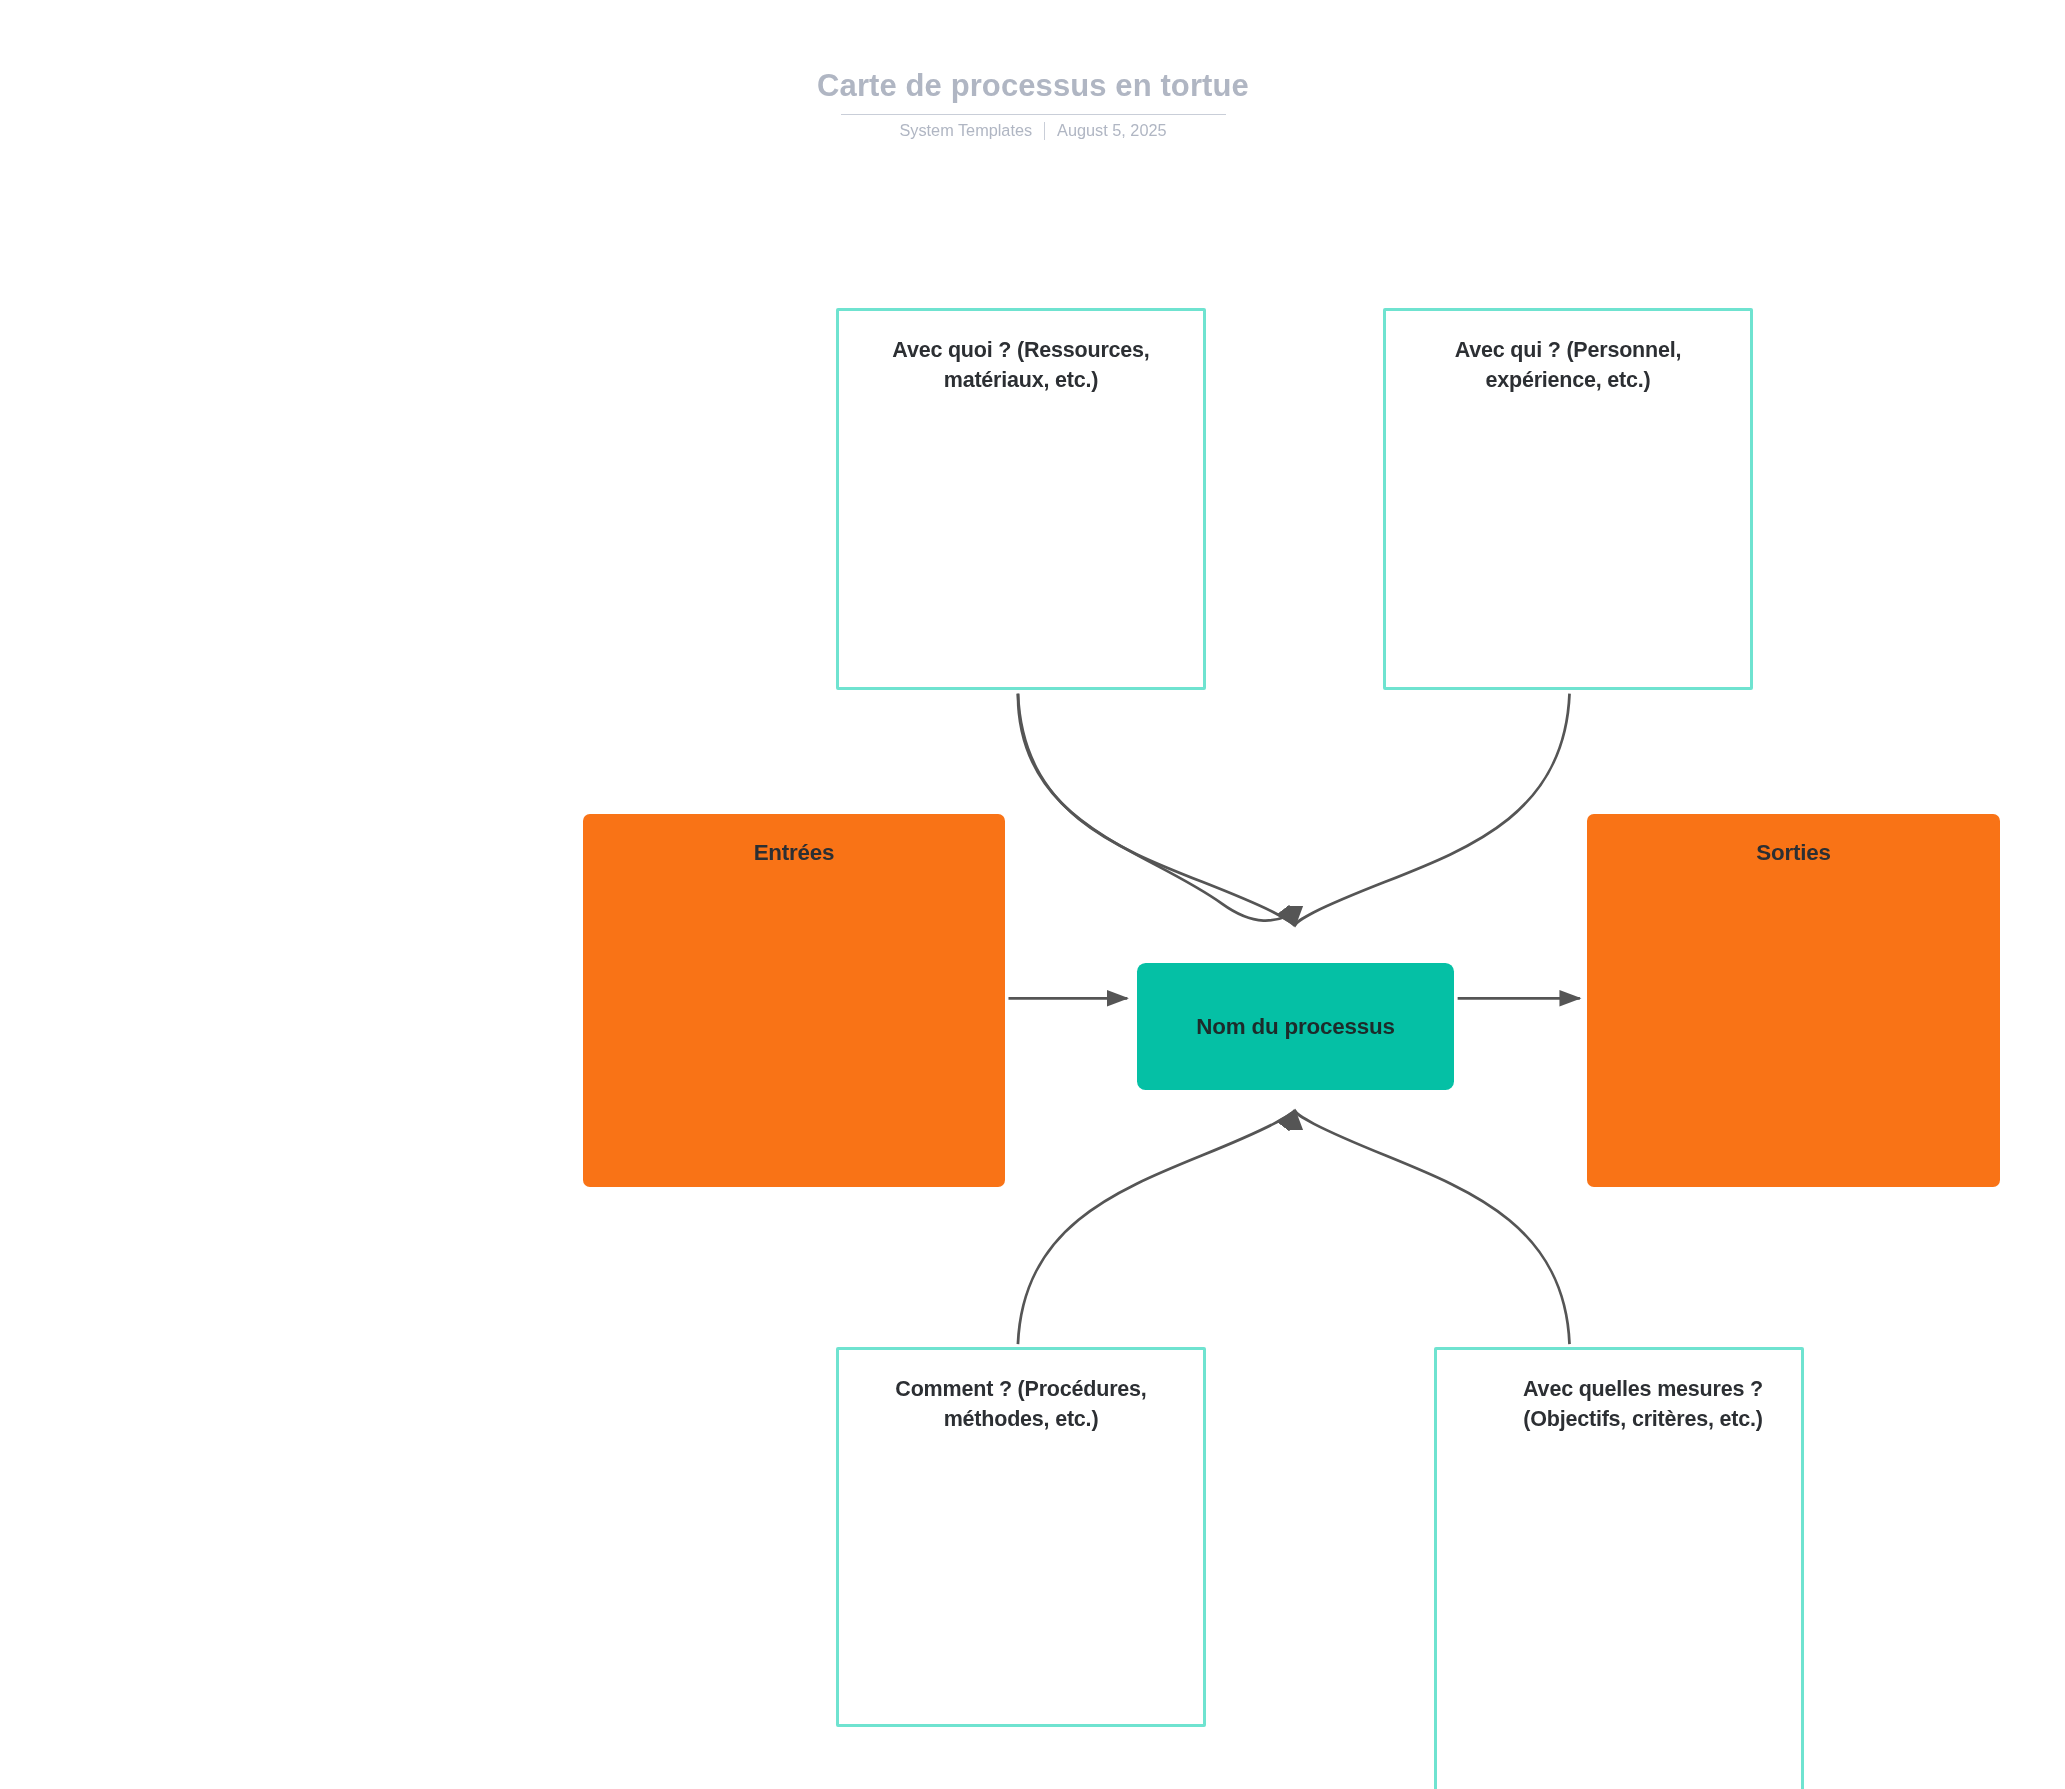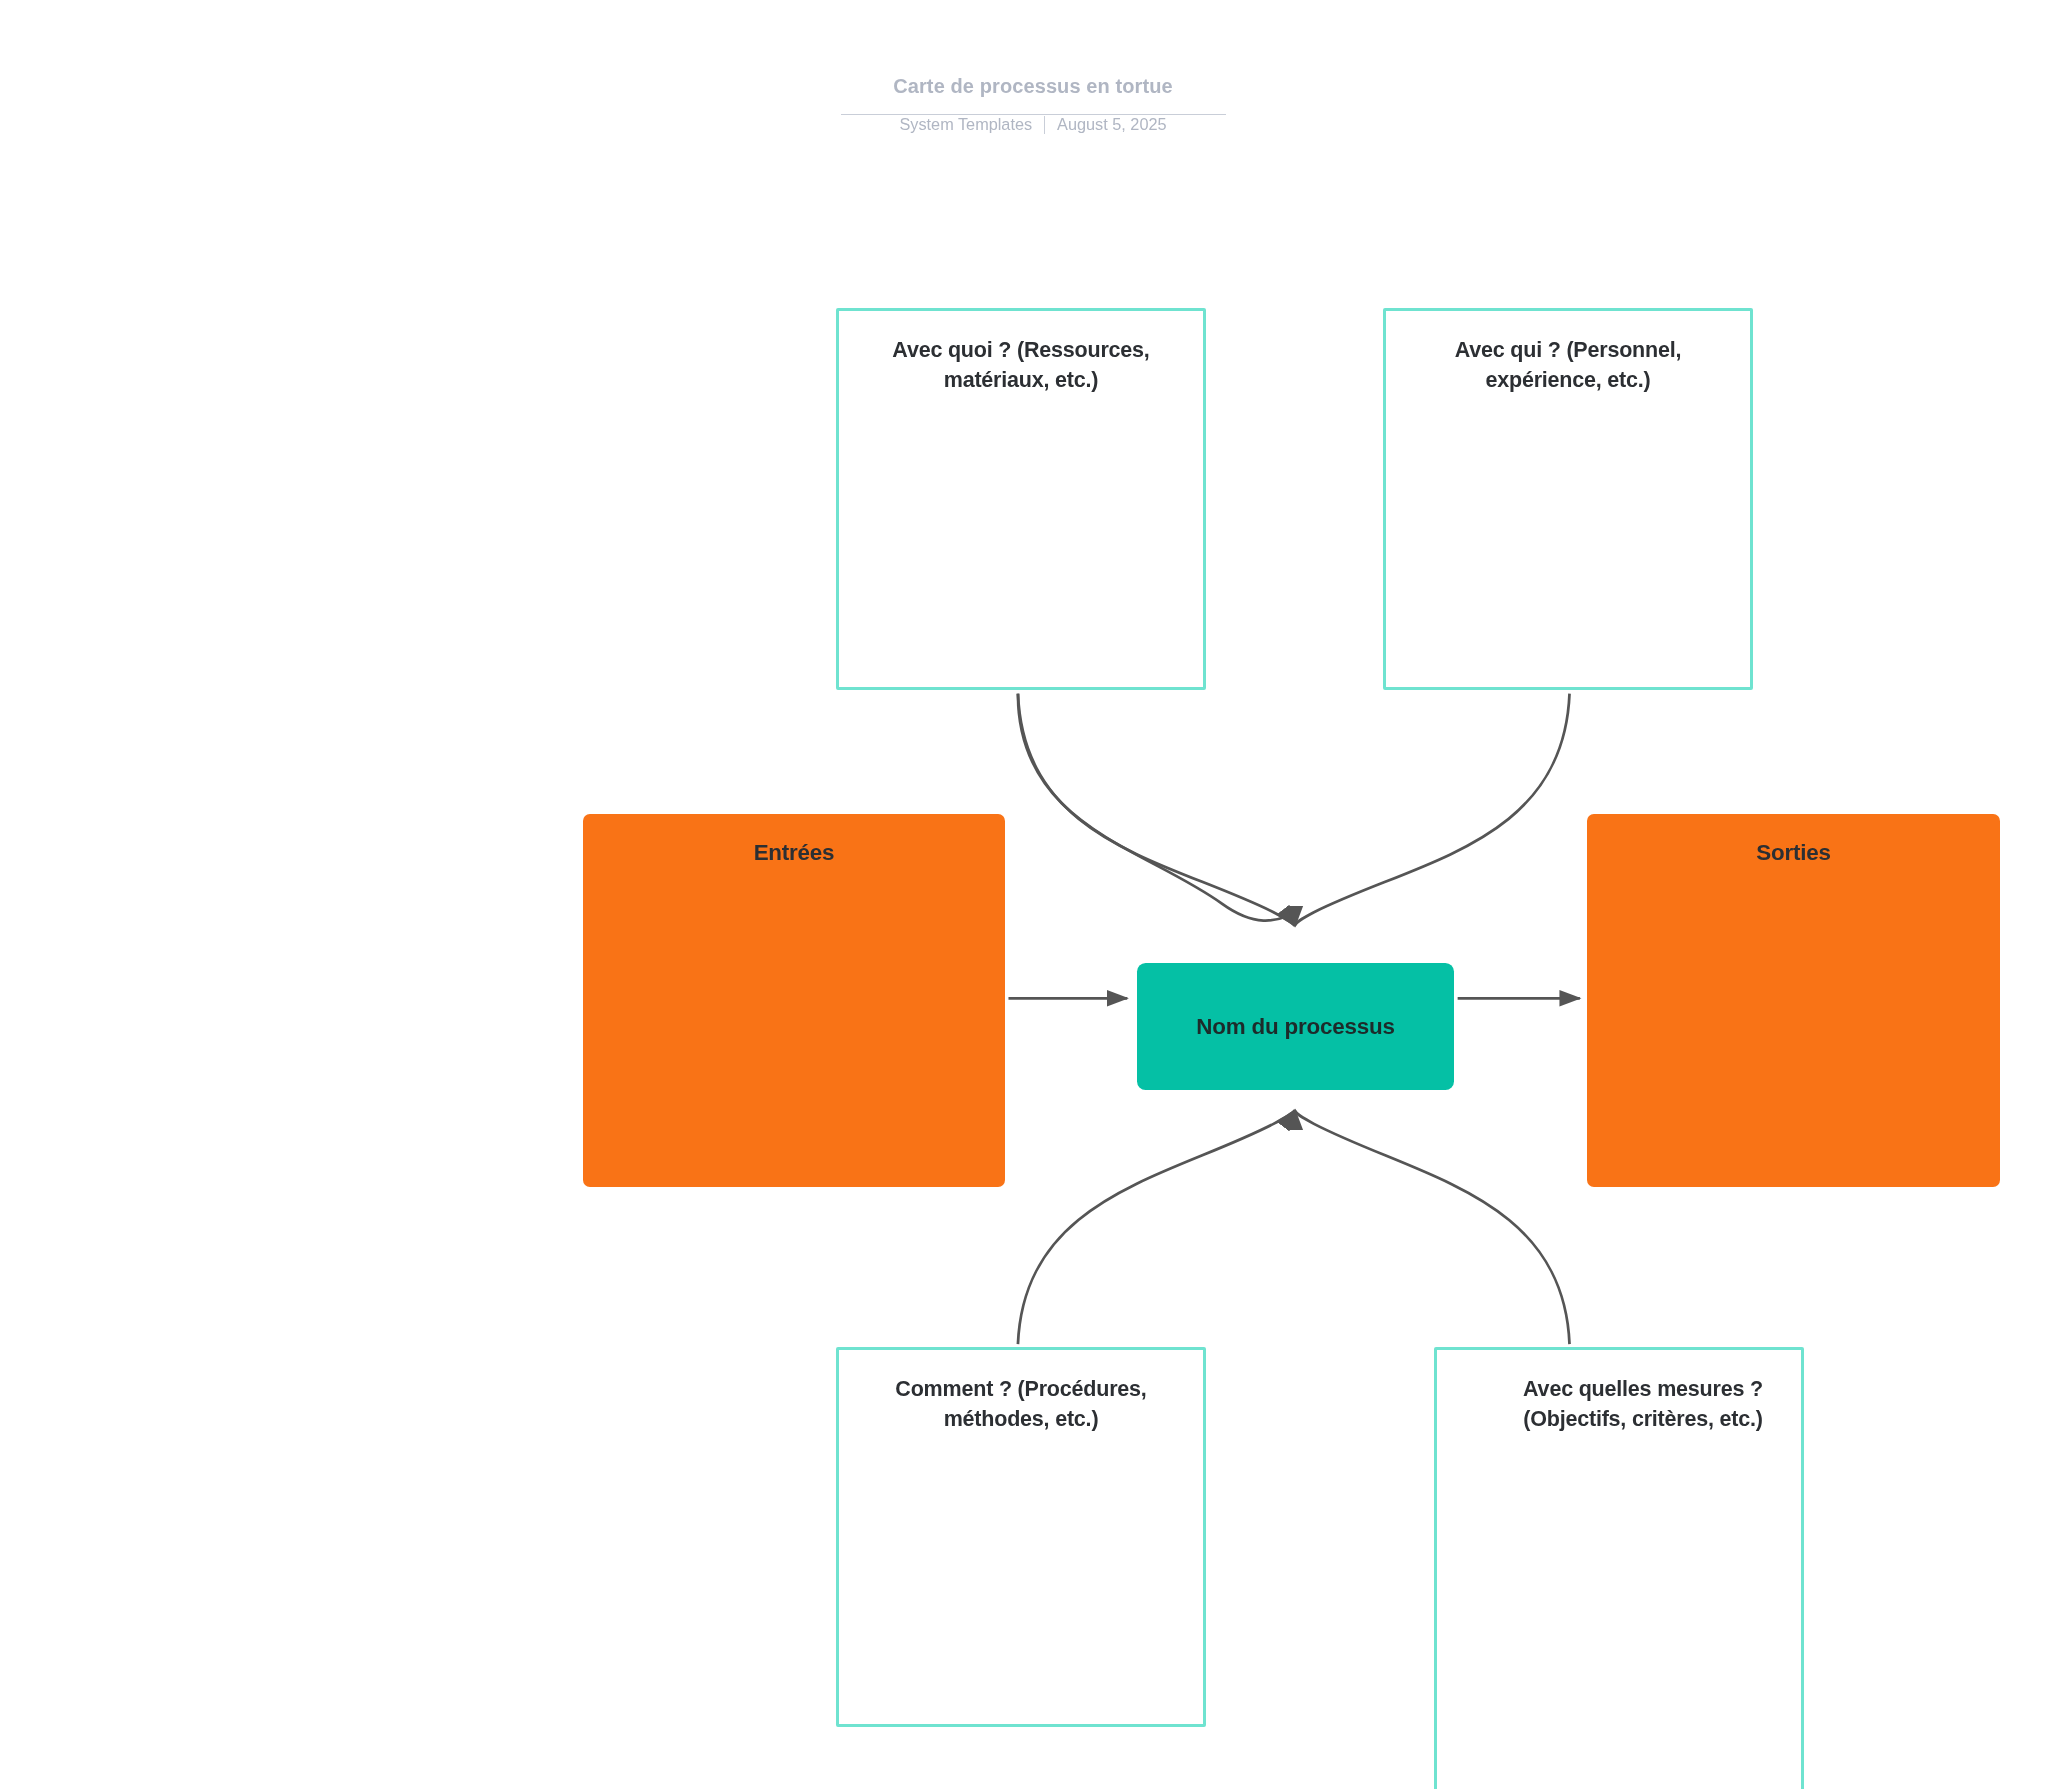--- a/index.html
+++ b/index.html
@@ -18,36 +18,36 @@
 
   
   .doc-header {
     position: absolute;
     left: 0;
     top: 67px;
     width: 2066px;
     text-align: center;
   }
   .doc-title {
-    font-size: 20px;
+    font-size: 31px;
     font-weight: 700;
     color: #b0b6c3;
     letter-spacing: 0.1px;
     line-height: 38px;
     display: inline-block;
     padding: 0 5.2px 8.6px 5.2px;
   }
   .title-rule {
     width: 385px;
     height: 0.9px;
     background: #c9ced8;
     margin: 0 auto;
   }
   .doc-meta {
-    margin-top: 0;
+    margin-top: 6px;
     font-size: 16.3px;
     color: #b0b6c3;
     line-height: 20.6px;
     display: flex;
     justify-content: center;
     align-items: center;
     gap: 12px;
   }
   .meta-sep {
     display: inline-block;

